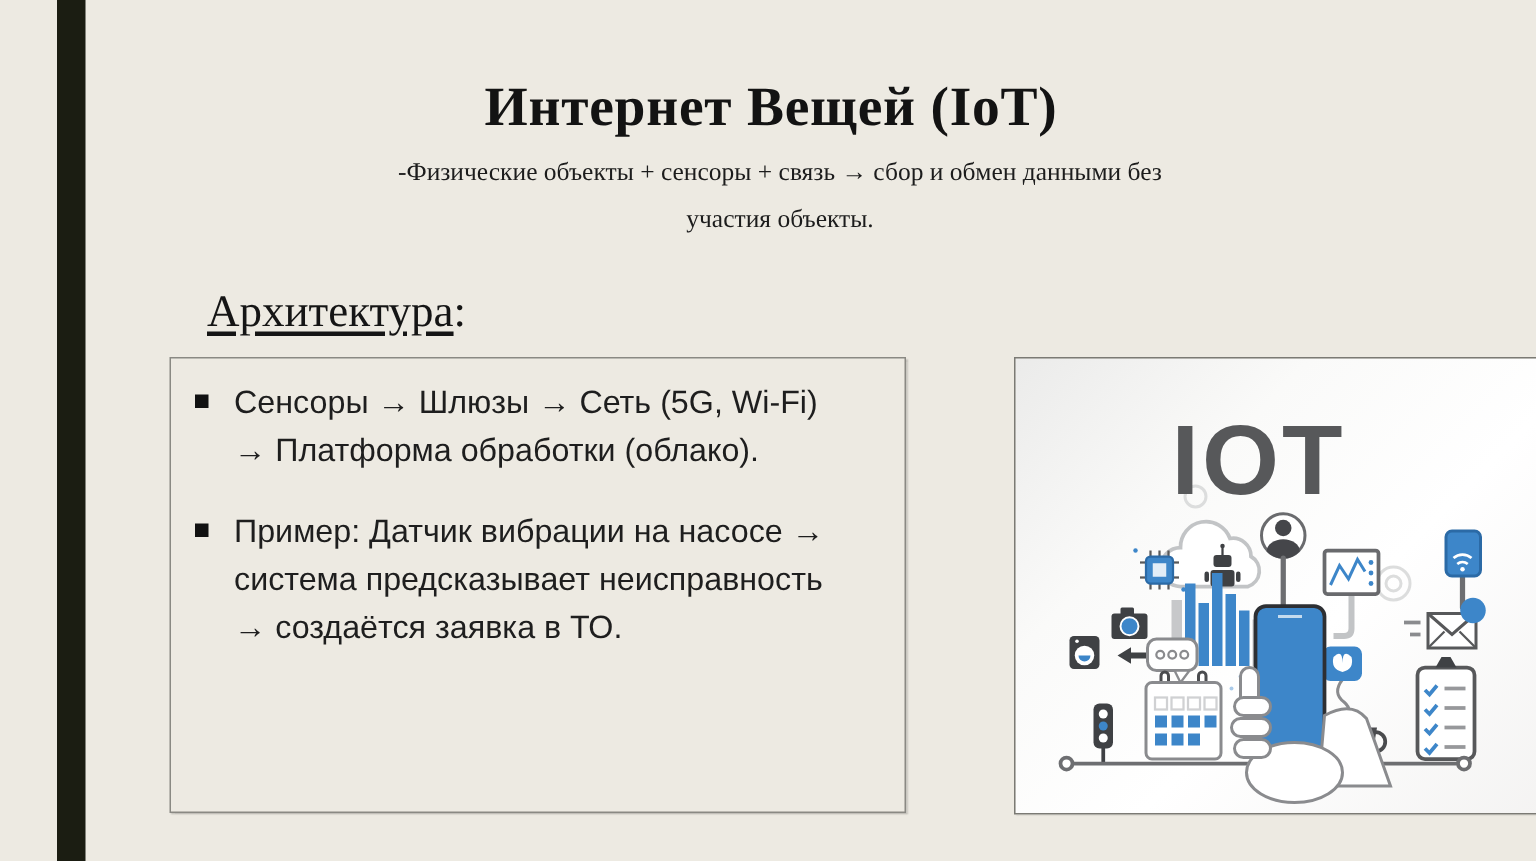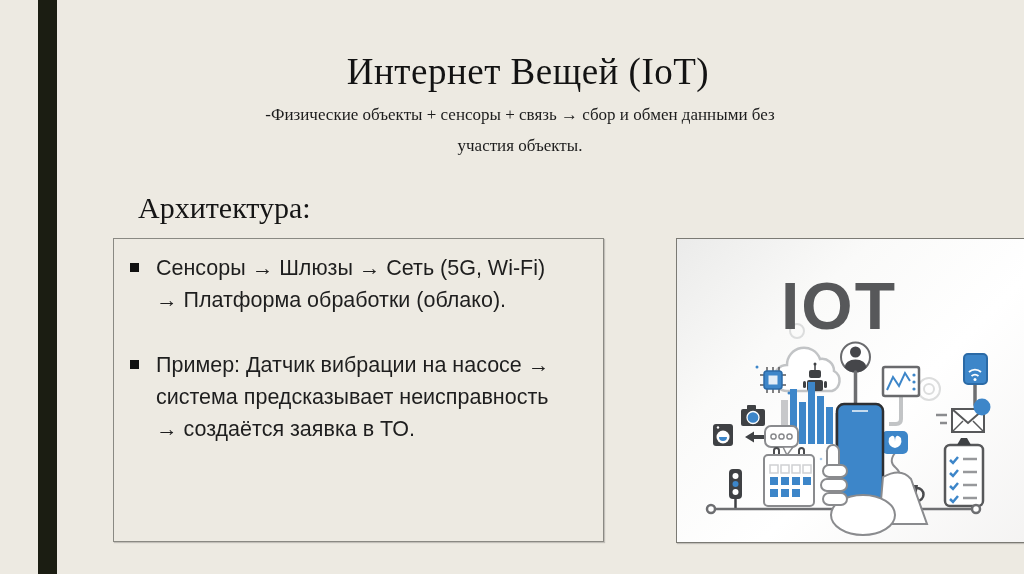--- a/index.html
+++ b/index.html
@@ -2,39 +2,39 @@
 <html><head>
 <meta charset="utf-8">
 <style>
   html,body{margin:0;padding:0;}
   .slide{
     position:relative;width:1024px;height:574px;overflow:hidden;
     background:#EDEAE2;font-family:"Liberation Serif",serif;color:#1a1a1a;
   }
   .accent-bar{position:absolute;left:38px;top:0;width:19px;height:574px;background:#1B1D12;}
   .title{
-    position:absolute;left:68px;top:50px;width:920px;text-align:center;
-    font-size:37px;font-weight:400;letter-spacing:.5px;color:#131313;
+    position:absolute;left:54px;top:50px;width:920px;text-align:center;
+    font-size:37px;font-weight:700;letter-spacing:.5px;color:#131313;
   }
   .subtitle{
     position:absolute;left:60px;top:99px;width:920px;text-align:center;
     font-size:17px;line-height:31px;color:#1c1c1c;
   }
   .subtitle .line{display:block;}
   .heading{
     position:absolute;left:138px;top:191px;font-size:30px;color:#151515;
   }
-  .heading .word{text-underline-offset:4px;}
+  .heading .word{text-decoration:underline;text-underline-offset:4px;}
   .bullet-box{
     position:absolute;left:113px;top:238px;width:491px;height:304px;box-sizing:border-box;
     border:1px solid #8a8983;box-shadow:1px 1px 1px rgba(0,0,0,.18);
     padding:13px 18px 0 13px;background:transparent;
   }
   .bullet-item{display:flex;align-items:flex-start;font-family:"Liberation Sans",sans-serif;}
-  .bullet-item + .bullet-item{margin-top:32px;}
+  .bullet-item + .bullet-item{margin-top:21px;}
   .bullet-square{
     flex:0 0 auto;width:9px;height:9px;background:#111;margin:11px 17px 0 3px;
   }
   .bullet-text{
     width:396px;font-size:21.5px;line-height:1.5;color:#1e1e1e;
   }
   .image-box{
     position:absolute;left:676px;top:238px;width:403px;height:305px;box-sizing:border-box;
     border:1px solid #7b7a74;box-shadow:1px 1px 1px rgba(0,0,0,.18);
     background:linear-gradient(135deg,#ebebea 0%,#fafaf9 28%,#ffffff 55%,#f2f1f0 100%);

